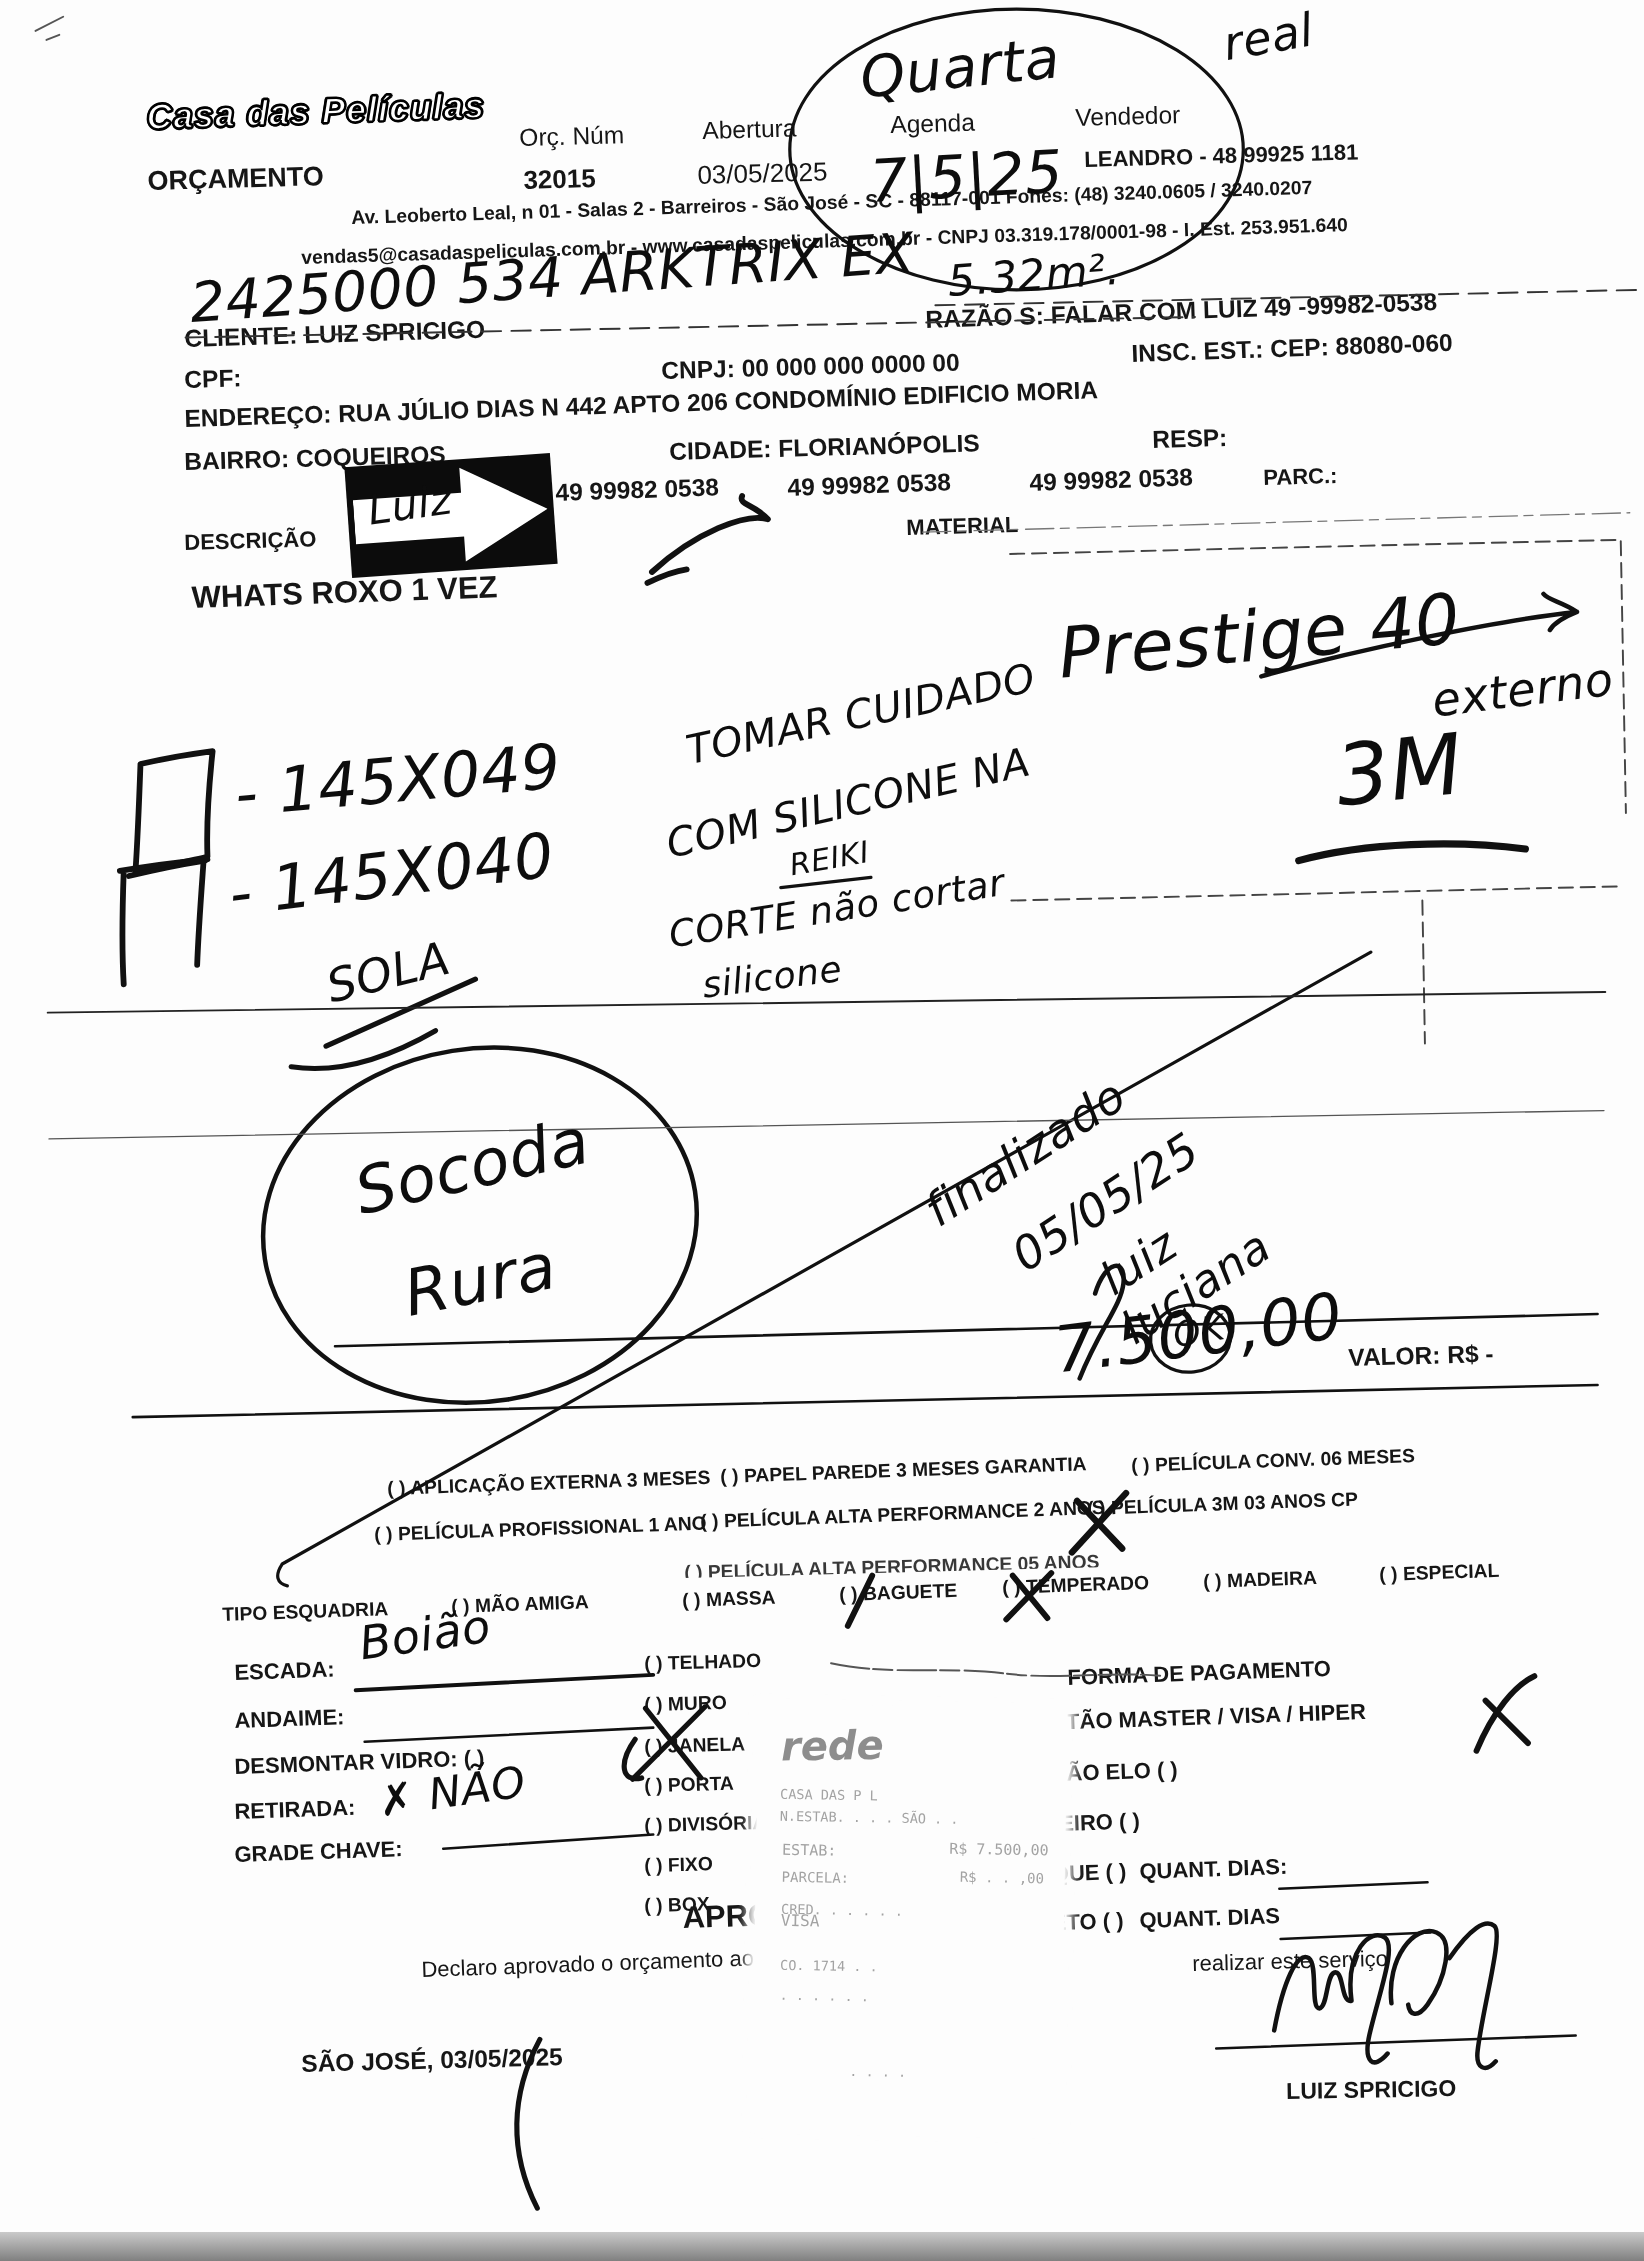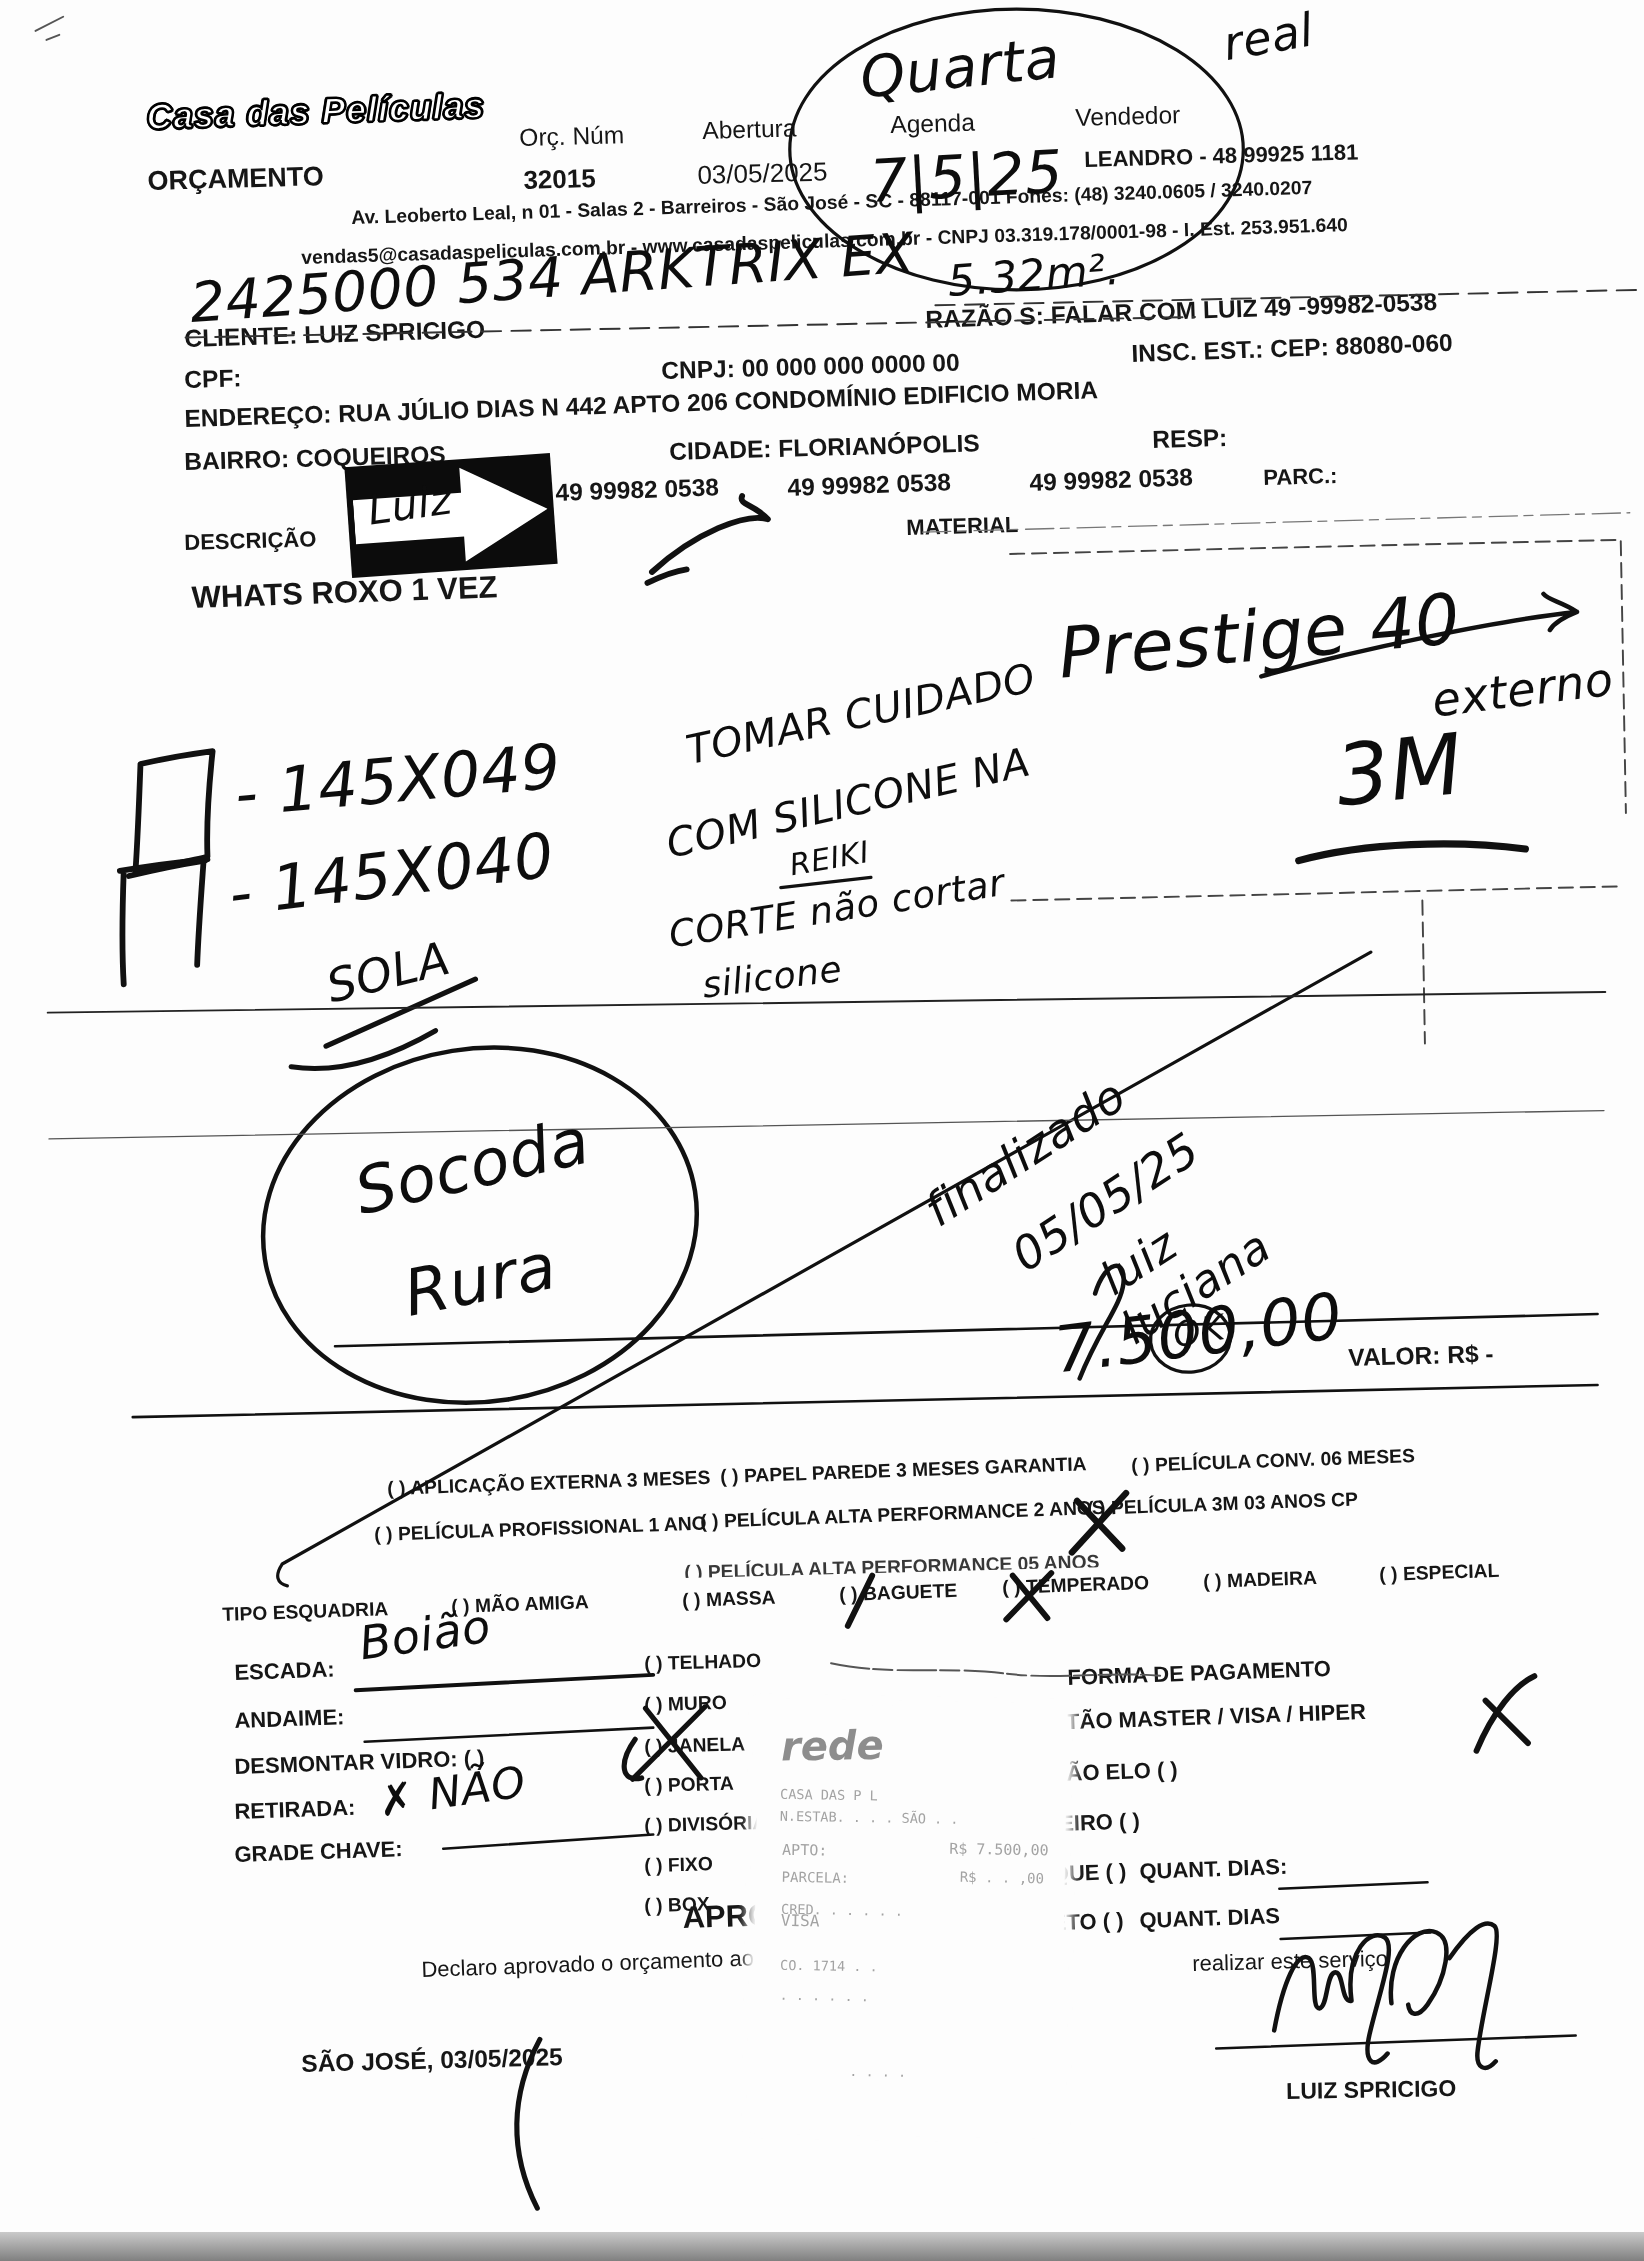--- a/index.html
+++ b/index.html
@@ -182,21 +182,21 @@
       <path d="M1420,3198 L1480,3192" stroke-width="6"></path>
       <path d="M1978,3152 C1992,3076 2014,3028 2032,3040 C2046,3050 2034,3118 2048,3118 C2062,3116 2058,3060 2074,3062 C2086,3064 2082,3110 2098,3106 C2088,3028 2128,2992 2150,3008 C2168,3022 2142,3090 2126,3158 C2116,3202 2132,3214 2154,3188 M2160,3110 C2152,3040 2196,2986 2230,3000 C2258,3012 2244,3072 2216,3112 C2200,3134 2188,3128 2186,3112 M2250,3040 C2282,2994 2306,2978 2320,2990 C2334,3002 2302,3116 2294,3182 C2290,3212 2306,3218 2322,3200" stroke-width="7"></path>
       <path d="M838,3166 C792,3252 790,3342 834,3428" stroke-width="8"></path>
     </g>
   </svg>
 
   <div class="receipt">
     <div class="rc-brand" style="left:23px;top:18px;font-size:40px;">rede</div>
     <div class="rc" style="left:23px;top:82px;font-size:13.5px;">CASA DAS P L</div>
     <div class="rc" style="left:23px;top:104px;font-size:13.5px;">N.ESTAB. . . .   SÃO . .</div>
-    <div class="rc" style="left:26px;top:137px;font-size:15px;">APTO:</div>
+    <div class="rc" style="left:26px;top:137px;font-size:15px;">ESTAB:</div>
     <div class="rc" style="left:193px;top:133px;font-size:15px;">R$ 7.500,00</div>
     <div class="rc" style="left:26px;top:165px;font-size:14px;">PARCELA:</div>
     <div class="rc" style="left:204px;top:162px;font-size:14px;">R$ . . ,00</div>
     <div class="rc" style="left:26px;top:197px;font-size:13.5px;">CRED. . . . . .</div>
     <div class="rc" style="left:26px;top:207px;font-size:16px;text-align:center;">VISA</div>
     <div class="rc" style="left:26px;top:253px;font-size:13.5px;">CO. 1714 . .</div>
     <div class="rc" style="left:26px;top:283px;font-size:13.5px;">. . .   . . .</div>
     <div class="rc" style="left:97px;top:358px;font-size:13.5px;">. .   . .</div>
   </div>
 

